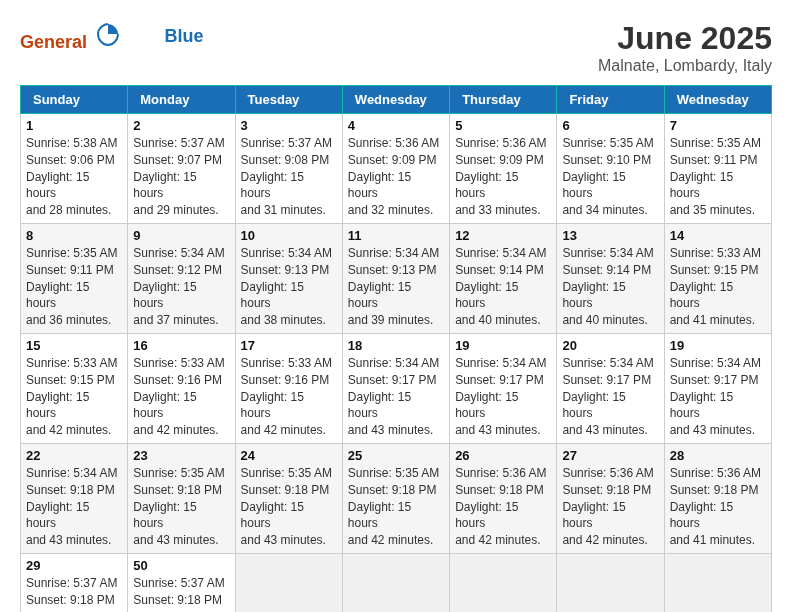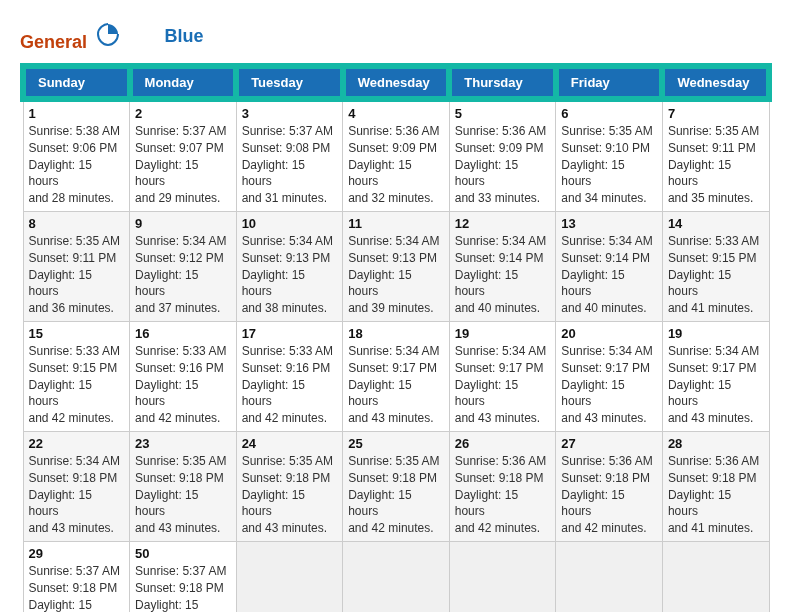--- a/index.html
+++ b/index.html
@@ -52,21 +52,21 @@
       width: 100%;
       border-collapse: collapse;
     }
     thead tr th {
       background-color: #1a6eb5;
       color: white;
       font-size: 13px;
       font-weight: bold;
       padding: 6px 12px;
       text-align: left;
-      border: 6px solid #14b8a6;
+      border: 1px solid #14b8a6;
     }
     tbody tr td {
       vertical-align: top;
       border: 1px solid #ccc;
       padding: 4px 5px;
       font-size: 10.5px;
       color: #333;
       width: 14.28%;
       min-height: 80px;
       background: #fff;
@@ -103,20 +103,22 @@
       <svg class="logo-icon" viewBox="0 0 28 28" xmlns="http://www.w3.org/2000/svg">
         <path d="M14 4 C18 4, 24 8, 24 14 L14 14 Z" fill="#1a6eb5"></path>
         <path d="M14 4 C10 4, 4 8, 4 14 C4 20, 9 25, 14 25 C19 25, 24 20, 24 14" fill="none" stroke="#1a6eb5" stroke-width="2"></path>
       </svg>
     </div>
     <div>
       <span class="logo-text-blue">Blue</span>
     </div>
   </div>
   <div class="title-area">
+    <div class="calendar-title">June 2025</div>
+    <div class="calendar-subtitle">Malnate, Lombardy, Italy</div>
   </div>
 </div>
 
 <table>
   <thead>
     <tr id="header-row">
     <th>Sunday</th>
         <th>Monday</th>
         <th>Tuesday</th>
         <th>Wednesday</th>

